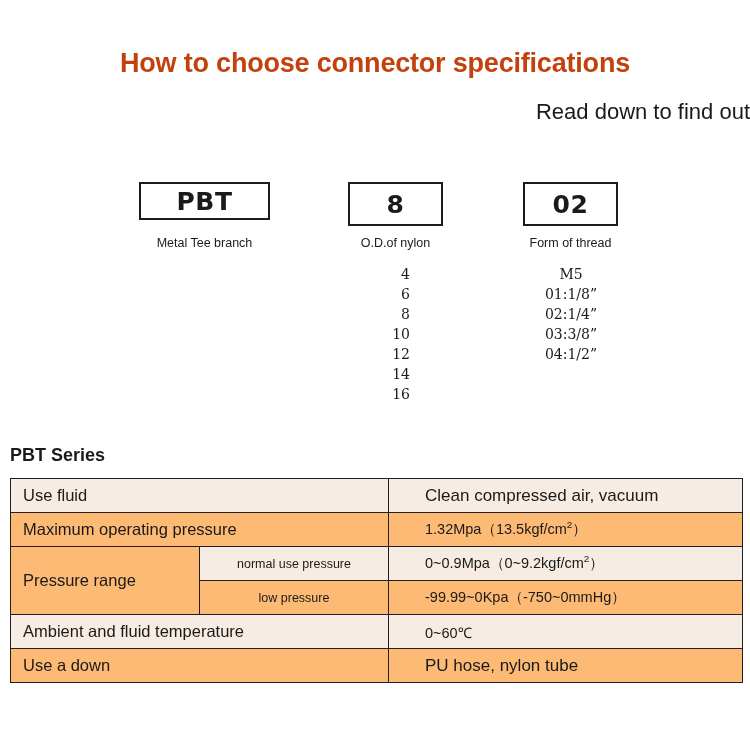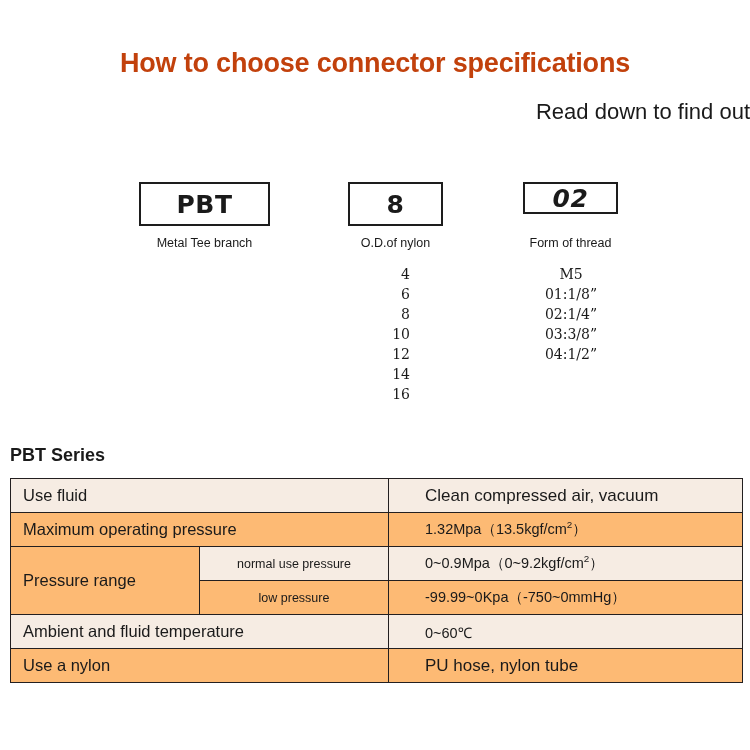--- a/index.html
+++ b/index.html
@@ -64,25 +64,25 @@
   }
   .option-list {
     position: absolute;
     font-size: 14px;
     line-height: 20px;
     color: #1a1a1a;
     font-family: "DejaVu Serif", serif;
   }
   .option-list div { white-space: nowrap; }
 
-  #box-pbt      { left: 139px; top: 182px; width: 131px; height: 44px; }
+  #box-pbt      { left: 139px; top: 182px; width: 131px; height: 38px; }
   #cap-pbt      { left: 139px; top: 236px; width: 131px; }
   #box-od       { left: 348px; top: 182px; width: 95px;  height: 44px; }
   #cap-od       { left: 348px; top: 236px; width: 95px; }
-  #box-thread   { left: 523px; top: 182px; width: 95px;  height: 32px; font-style: italic; }
+  #box-thread   { left: 523px; top: 182px; width: 95px;  height: 44px; }
   #cap-thread   { left: 523px; top: 236px; width: 95px; }
 
   #list-od      { left: 348px; top: 264px; width: 62px; text-align: right; }
   #list-thread  { left: 511px; top: 264px; width: 120px; text-align: center; }
 
   
   #series-heading {
     position: absolute;
     left: 10px;
     top: 445px;
@@ -177,17 +177,17 @@
     </tr>
     <tr>
       <td class="sublabel white">low pressure</td>
       <td class="value white">-99.99~0Kpa（-750~0mmHg）</td>
     </tr>
     <tr>
       <td class="label beige" colspan="2">Ambient and fluid temperature</td>
       <td class="value beige">0~60℃</td>
     </tr>
     <tr>
-      <td class="label white" colspan="2">Use a nylon</td>
+      <td class="label white" colspan="2">Use a down</td>
       <td class="value big white">PU hose, nylon tube</td>
     </tr>
   </tbody>
 </table>
 
 </body></html>

